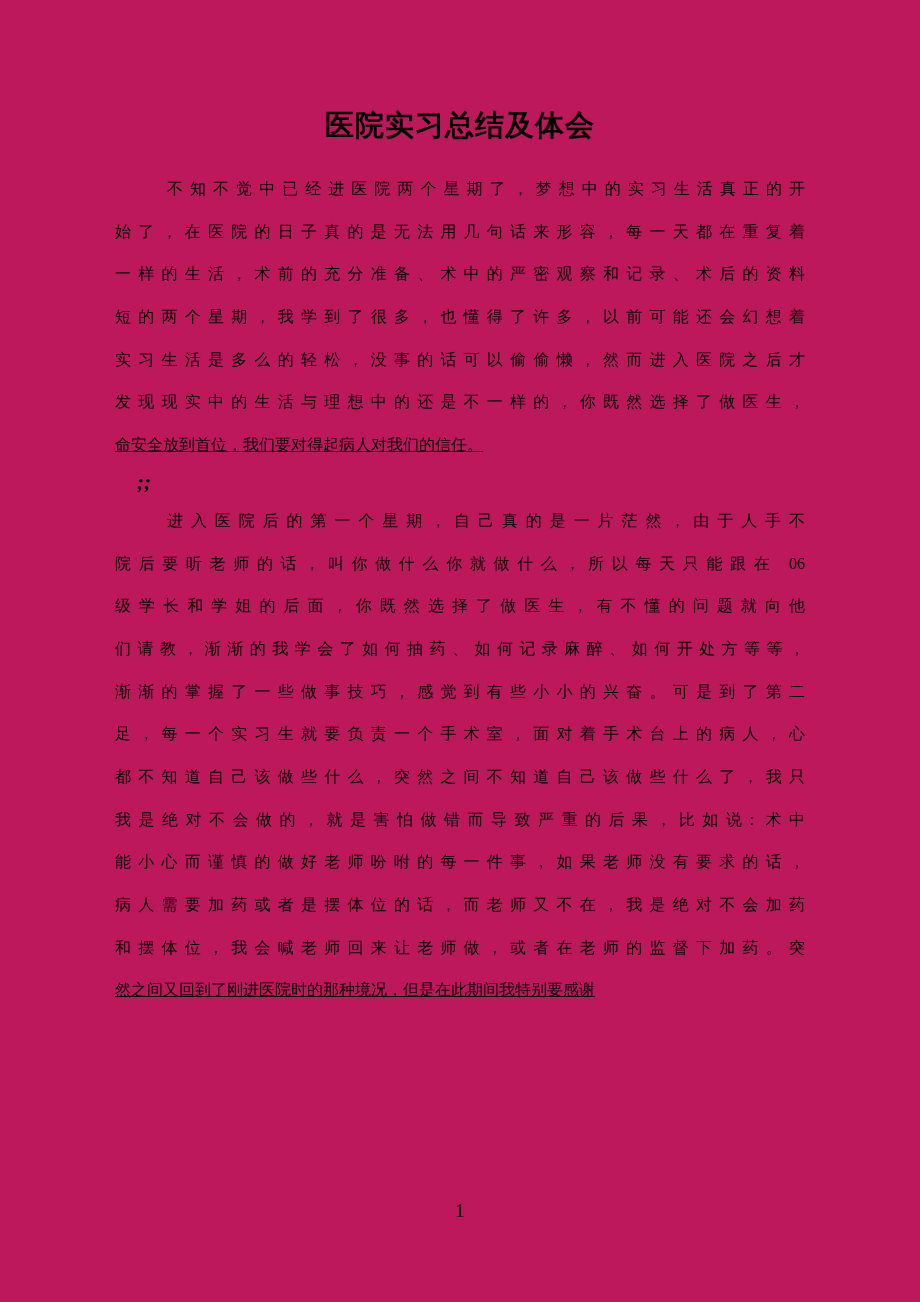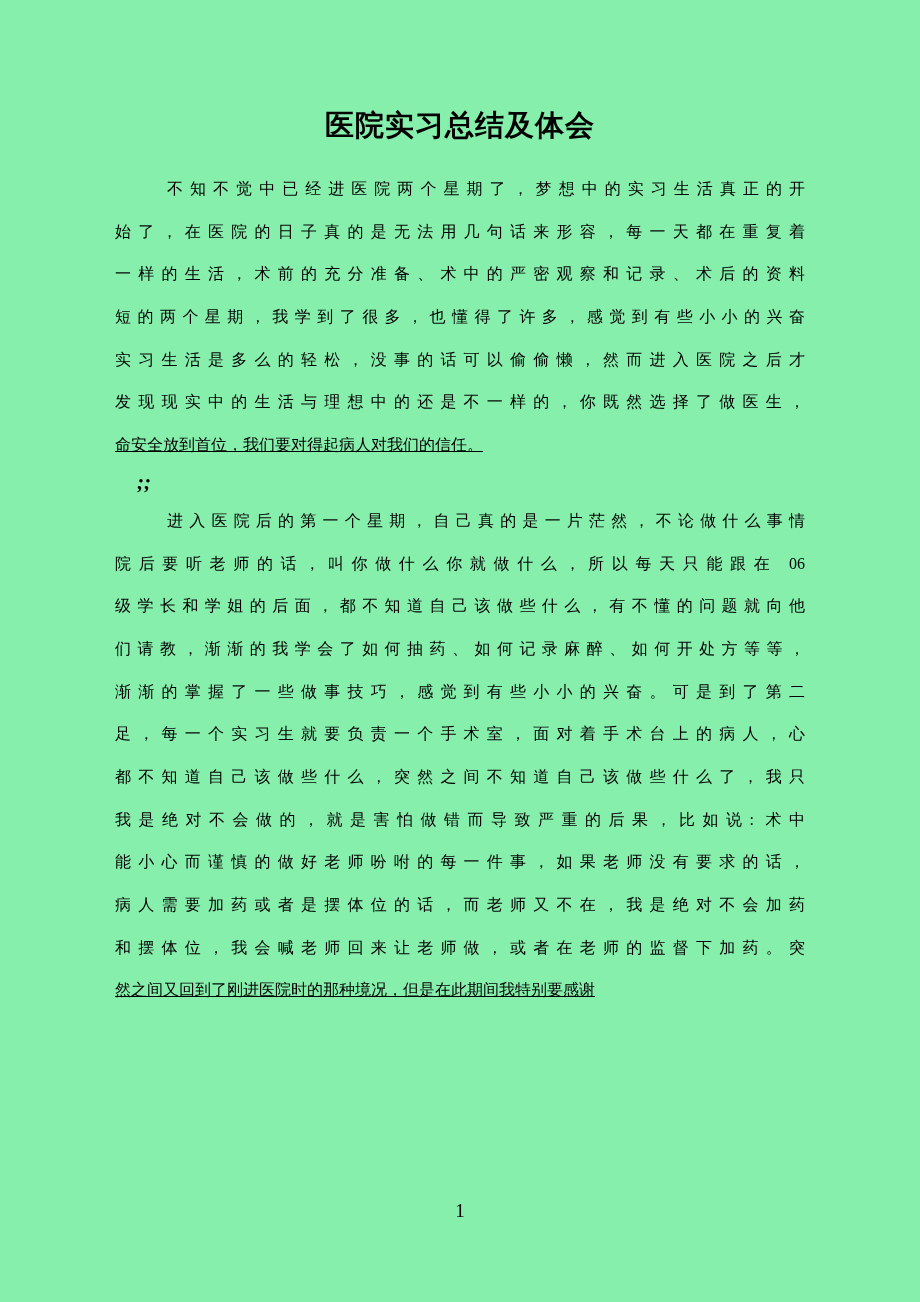--- a/index.html
+++ b/index.html
@@ -4,21 +4,21 @@
 <style>
   html, body {
     margin: 0;
     padding: 0;
     background: #ffffff;
   }
   .page {
     position: relative;
     width: 920px;
     height: 1302px;
-    background: #86efac;
+    background: #be185d;
     color: #000000;
     font-family: "Liberation Serif", "DejaVu Serif", serif;
     overflow: hidden;
   }
   .title {
     position: absolute;
     top: 106px;
     left: 0;
     width: 100%;
     margin: 0;
@@ -74,32 +74,32 @@
 <body>
 
 <div class="page">
   <h1 class="title">医院实习总结及体会</h1>
 
   <div class="doc-body">
     <div class="paragraph">
         <div class="line first">不知不觉中已经进医院两个星期了，梦想中的实习生活真正的开</div>
         <div class="line">始了，在医院的日子真的是无法用几句话来形容，每一天都在重复着</div>
         <div class="line">一样的生活，术前的充分准备、术中的严密观察和记录、术后的资料</div>
-        <div class="line">短的两个星期，我学到了很多，也懂得了许多，感觉到有些小小的兴奋</div>
+        <div class="line">短的两个星期，我学到了很多，也懂得了许多，以前可能还会幻想着</div>
         <div class="line">实习生活是多么的轻松，没事的话可以偷偷懒，然而进入医院之后才</div>
         <div class="line">发现现实中的生活与理想中的还是不一样的，你既然选择了做医生，</div>
         <div class="line last">命安全放到首位，我们要对得起病人对我们的信任。</div>
       </div>
 
     <div class="separator-line">;;</div>
 
     <div class="paragraph">
-        <div class="line first">进入医院后的第一个星期，自己真的是一片茫然，不论做什么事情</div>
+        <div class="line first">进入医院后的第一个星期，自己真的是一片茫然，由于人手不</div>
         <div class="line">院后要听老师的话，叫你做什么你就做什么，所以每天只能跟在 06</div>
-        <div class="line">级学长和学姐的后面，都不知道自己该做些什么，有不懂的问题就向他</div>
+        <div class="line">级学长和学姐的后面，你既然选择了做医生，有不懂的问题就向他</div>
         <div class="line">们请教，渐渐的我学会了如何抽药、如何记录麻醉、如何开处方等等，</div>
         <div class="line">渐渐的掌握了一些做事技巧，感觉到有些小小的兴奋。可是到了第二</div>
         <div class="line">足，每一个实习生就要负责一个手术室，面对着手术台上的病人，心</div>
         <div class="line">都不知道自己该做些什么，突然之间不知道自己该做些什么了，我只</div>
         <div class="line">我是绝对不会做的，就是害怕做错而导致严重的后果，比如说: 术中</div>
         <div class="line">能小心而谨慎的做好老师吩咐的每一件事，如果老师没有要求的话，</div>
         <div class="line">病人需要加药或者是摆体位的话，而老师又不在，我是绝对不会加药</div>
         <div class="line">和摆体位，我会喊老师回来让老师做，或者在老师的监督下加药。突</div>
         <div class="line last">然之间又回到了刚进医院时的那种境况，但是在此期间我特别要感谢</div>
       </div>

